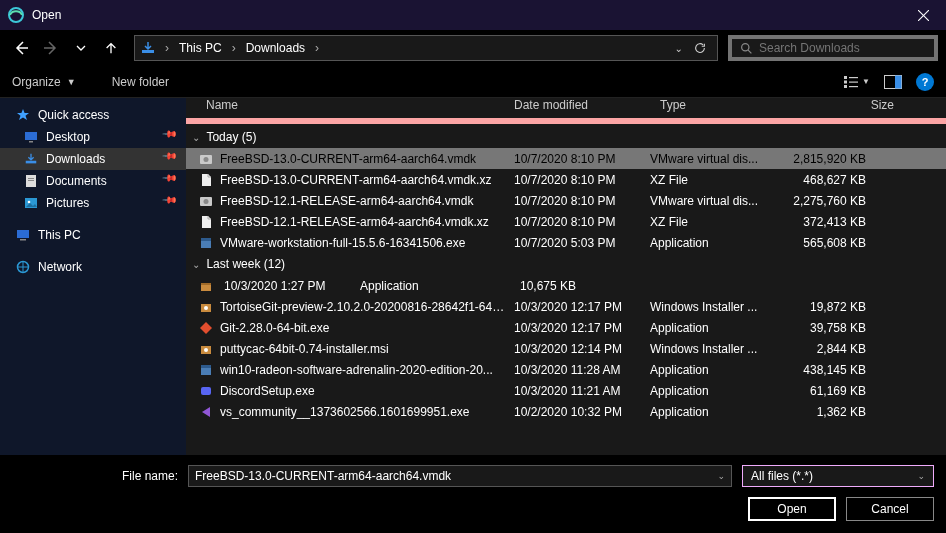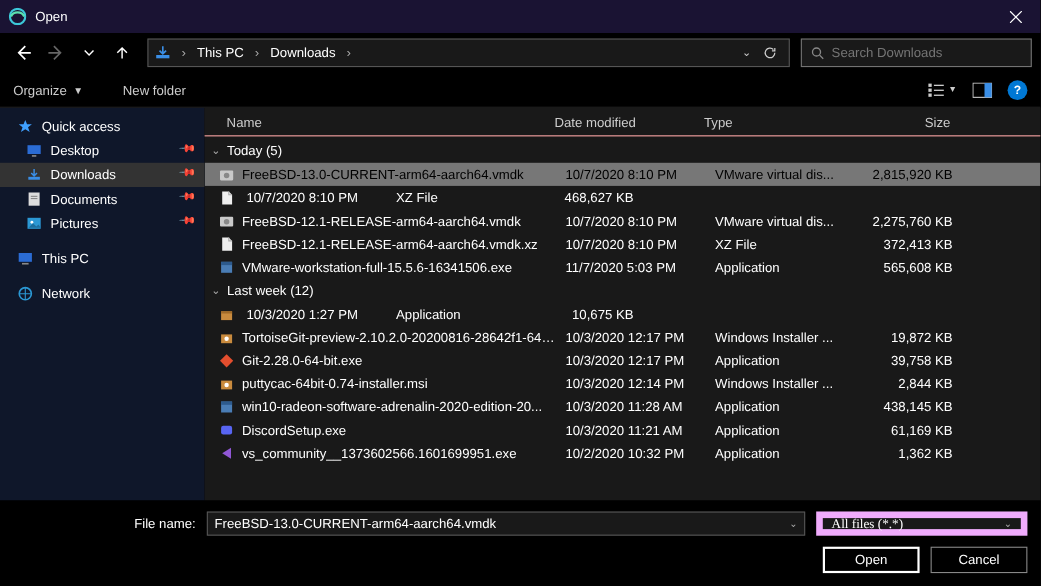--- a/index.html
+++ b/index.html
@@ -50,21 +50,21 @@
     width: 18px; height: 18px; display:flex; align-items:center; justify-content:center;
     margin-right: 6px;
   }
   .breadcrumb { display: flex; align-items: center; gap: 2px; flex: 1; }
   .breadcrumb span.seg { padding: 3px 6px; cursor: pointer; }
   .breadcrumb .chev { color: #aaa; padding: 0 2px; }
   .addrbar-right { display:flex; align-items:center; gap:10px; padding-right:6px; color:#ccc; }
 
   .searchbox {
     width: 210px; height: 26px;
-    border: 1px solid #737373; background: #191919;
+    border: 4px solid #737373; background: #191919;
     display: flex; align-items: center; padding: 0 8px; gap: 6px;
   }
   .searchbox input {
     flex:1; background: transparent; border: none; outline: none;
     color: #888; font-size: 12px;
   }
 
   
   .cmdbar {
     height: 32px;
@@ -103,23 +103,24 @@
   .navpane .item .nicon { width: 18px; display:flex; justify-content:center; margin-right: 6px; }
   .navpane .item .pin {
     position: absolute; right: 10px; top: 3px;
     font-size: 10px; color: #888;
     transform: rotate(45deg);
   }
 
   
   .listarea { flex:1; background:#191919; display:flex; flex-direction:column; min-width:0; }
   .colheaders {
-    height: 26px; display:flex; align-items:center;
-    background:#191919; border-bottom: 1px solid #fca5a5;
+    height: 26px; display:flex; align-items:flex-start;
+    background:#191919; border-bottom: 6px solid #fca5a5;
     color: #ccc;
+    gap: 10px;
   }
   .col { padding-left: 8px; overflow:hidden; white-space:nowrap; text-overflow:ellipsis; }
   .col-name  { width: 310px; padding-left: 20px; }
   .col-date  { width: 136px; }
   .col-type  { width: 142px; }
   .col-size  { width: 100px; text-align: right; padding-right: 10px; }
 
   .filelist { flex:1; overflow:hidden; padding-top:2px; }
   .group-row {
     display:flex; align-items:center; height:22px;
@@ -147,24 +148,23 @@
   .fn-row { display:flex; align-items:center; gap:10px; }
   .fn-label { width: 166px; text-align: right; }
   .fn-input {
     flex:1; height:22px; background:#191919; border:1px solid #555;
     display:flex; align-items:center; padding:0 6px; justify-content:space-between;
   }
   .fn-input input {
     flex:1; background:transparent; border:none; outline:none; color:#fff; font-size:12px;
   }
   .filter {
-    width:192px; height:22px; background:#191919; border:6px solid #f0abfc;
+    width:192px; height:22px; background:#191919; border:1px solid #f0abfc;
     display:flex; align-items:center; justify-content:space-between; padding:0 8px;
     cursor:pointer;
-    font-family:Liberation Serif, serif;
   }
   .btn-row { display:flex; justify-content:flex-end; gap:10px; }
   .dlg-btn {
     width:88px; height:24px; border:1px solid #888; background:#000;
     color:#fff; display:flex; align-items:center; justify-content:center;
     cursor:pointer; font-size:12px;
   }
   .dlg-btn.primary { border:2px solid #fff; }
 
   .u { user-select:none; }
@@ -378,20 +378,21 @@
           <span class="col col-type">VMware virtual dis...</span>
           <span class="col col-size">2,815,920 KB</span>
         </div>
         <div class="file-row">
           <span class="ficon">
             <svg width="12" height="14" viewBox="0 0 12 14">
               <path d="M2 1 H8 L11 4 V13 H2 Z" fill="#eee"></path>
               <path d="M8 1 V4 H11" fill="none" stroke="#aaa"></path>
             </svg>
           </span>
+          <span class="col col-name">FreeBSD-13.0-CURRENT-arm64-aarch64.vmdk.xz</span>
           <span class="col col-date">10/7/2020 8:10 PM</span>
           <span class="col col-type">XZ File</span>
           <span class="col col-size">468,627 KB</span>
         </div>
         <div class="file-row">
           <span class="ficon">
             <svg width="14" height="14" viewBox="0 0 14 14">
               <rect x="1" y="3" width="12" height="9" rx="1" fill="#c9c9c9"></rect>
               <circle cx="7" cy="7.5" r="2.5" fill="#888"></circle>
             </svg>
@@ -414,21 +415,21 @@
           <span class="col col-size">372,413 KB</span>
         </div>
         <div class="file-row">
           <span class="ficon">
             <svg width="14" height="14" viewBox="0 0 14 14">
               <rect x="2" y="2" width="10" height="10" fill="#4a7db5"></rect>
               <rect x="2" y="2" width="10" height="3" fill="#2d5a8c"></rect>
             </svg>
           </span>
           <span class="col col-name">VMware-workstation-full-15.5.6-16341506.exe</span>
-          <span class="col col-date">11/7/2020 5:03 PM</span>
+          <span class="col col-date">10/7/2020 5:03 PM</span>
           <span class="col col-type">Application</span>
           <span class="col col-size">565,608 KB</span>
         </div>
         <div class="group-row">
           <span class="chev">⌄</span>
           <span>Last week (12)</span>
         </div>
         <div class="file-row">
           <span class="ficon">
             <svg width="14" height="14" viewBox="0 0 14 14">

